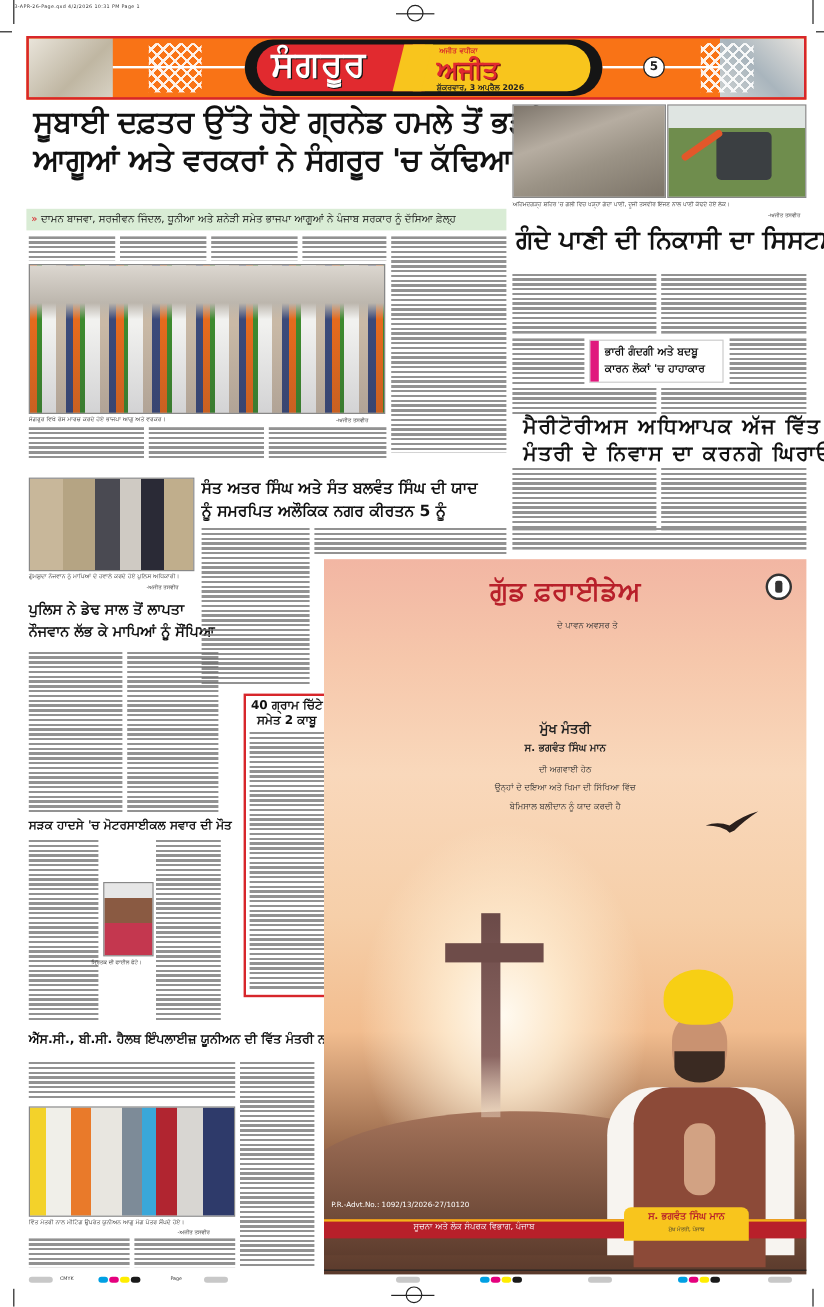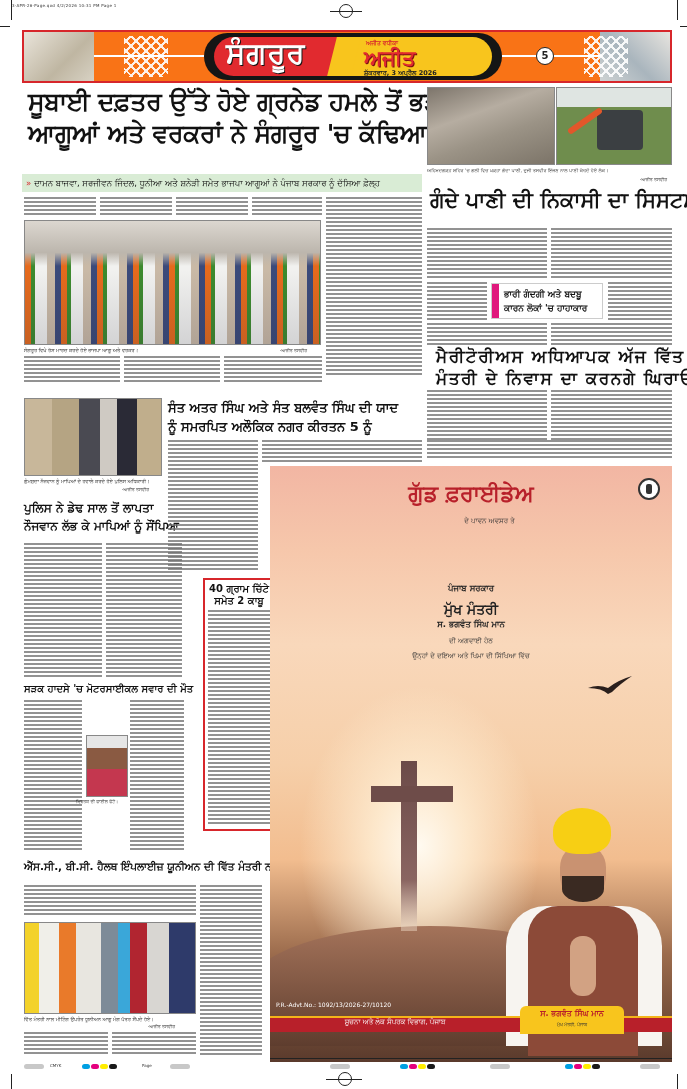--- a/index.html
+++ b/index.html
@@ -81,21 +81,21 @@
       radial-gradient(ellipse 120px 160px at 150px 380px, #fffaf0 0%, rgba(255,240,215,.8) 40%, rgba(255,220,180,0) 100%),
       linear-gradient(to bottom,#f2b6a3 0%,#f6c7ab 14%,#f9d8bb 30%,#f6cfa9 50%,#f2bd8f 66%,#9b6b4c 82%,#5a3a2c 100%); }
   .ad-seal { right: 12px; top: 12px; width: 22px; height: 22px; border-radius: 50%; background: #fff; border: 2px solid #333; }
   .ad-seal::after { content:""; position:absolute; left:6px; top:4px; width:6px; height:10px; background:#333; border-radius:2px; }
   .ad-t { left: 0; width: 402px; text-align: center; white-space: nowrap; }
   .ad-t1 { top: 15px; font-size: 22px; font-weight: bold; color: #b8202a; }
   .ad-t2 { top: 51px; font-size: 7px; color: #333; padding-left: 37px; }
   .ad-t3 { top: 66px; font-size: 26px; font-weight: bold; color: #b8202a; }
   .ad-t4 { top: 103px; font-size: 7px; color: #333; }
   .ad-t5 { top: 117px; font-size: 8.5px; font-weight: bold; color: #222; }
-  .ad-t6 { top: 135px; font-size: 14px; font-weight: bold; color: #222; }
+  .ad-t6 { top: 135px; font-size: 11px; font-weight: bold; color: #222; }
   .ad-t7 { top: 153px; font-size: 8.5px; font-weight: bold; color: #222; }
   .ad-t8 { top: 171px; font-size: 7px; color: #333; }
   .ad-t9 { top: 186px; font-size: 7px; color: #333; }
   .ad-t10 { top: 202px; font-size: 7px; color: #333; }
   .bird { left: 318px; top: 210px; width: 44px; height: 20px; }
   .cross-v { left: 131px; top: 295px; width: 16px; height: 170px; background: linear-gradient(to bottom,#6b4a48,#8a6561 70%,rgba(255,240,220,.4)); }
   .cross-h { left: 101px; top: 320px; width: 82px; height: 16px; background: #6e4c49; }
   .hill { left: -20px; top: 460px; width: 360px; height: 120px; border-radius: 50% 50% 0 0; background: linear-gradient(to bottom,#a4735a,#5e3d2e); }
   .cm-turban { left: 283px; top: 342px; width: 58px; height: 46px; border-radius: 50% 50% 40% 40%; background: #f7cf14; }
   .cm-face { left: 290px; top: 380px; width: 46px; height: 54px; border-radius: 40% 40% 45% 45%; background: #c99271; }
@@ -230,25 +230,25 @@
 <div class="abs txt" style="left:112px;top:1032px;width:84px;height:24px;"></div>
 <div class="abs txt" style="left:200px;top:885px;width:62px;height:170px;"></div>
 
 <div class="abs ad">
   <div class="abs hill"></div>
   <div class="abs cross-v"></div>
   <div class="abs cross-h"></div>
   <div class="abs ad-seal"></div>
   <div class="abs ad-t ad-t1">ਗੁੱਡ ਫ਼ਰਾਈਡੇਅ</div>
   <div class="abs ad-t ad-t2">ਦੇ ਪਾਵਨ ਅਵਸਰ ਤੇ</div>
-  <div class="abs ad-t ad-t5">ਪੰਜਾਬ ਸਰਕਾਰ</div>
   <div class="abs ad-t ad-t6">ਮੁੱਖ ਮੰਤਰੀ</div>
   <div class="abs ad-t ad-t7">ਸ. ਭਗਵੰਤ ਸਿੰਘ ਮਾਨ</div>
   <div class="abs ad-t ad-t9">ਉਨ੍ਹਾਂ ਦੇ ਦਇਆ ਅਤੇ ਖਿਮਾ ਦੀ ਸਿੱਖਿਆ ਵਿੱਚ</div>
   <div class="abs ad-t ad-t8">ਦੀ ਅਗਵਾਈ ਹੇਠ</div>
+  <div class="abs ad-t ad-t10">ਬੇਮਿਸਾਲ ਬਲੀਦਾਨ ਨੂੰ ਯਾਦ ਕਰਦੀ ਹੈ</div>
   <svg class="abs bird" viewBox="0 0 44 20">
     <path d="M0 12 Q10 8 20 12 Q30 4 44 0 Q32 8 24 16 L20 18 Q14 12 0 12 Z" fill="#2a1f1c"></path>
   </svg>
   <div class="abs cm-shirt"></div>
   <div class="abs cm-vest"></div>
   <div class="abs cm-hands"></div>
   <div class="abs cm-face"></div>
   <div class="abs cm-beard"></div>
   <div class="abs cm-turban"></div>
   <div class="abs ad-prno">P.R.-Advt.No.: 1092/13/2026-27/10120</div>

